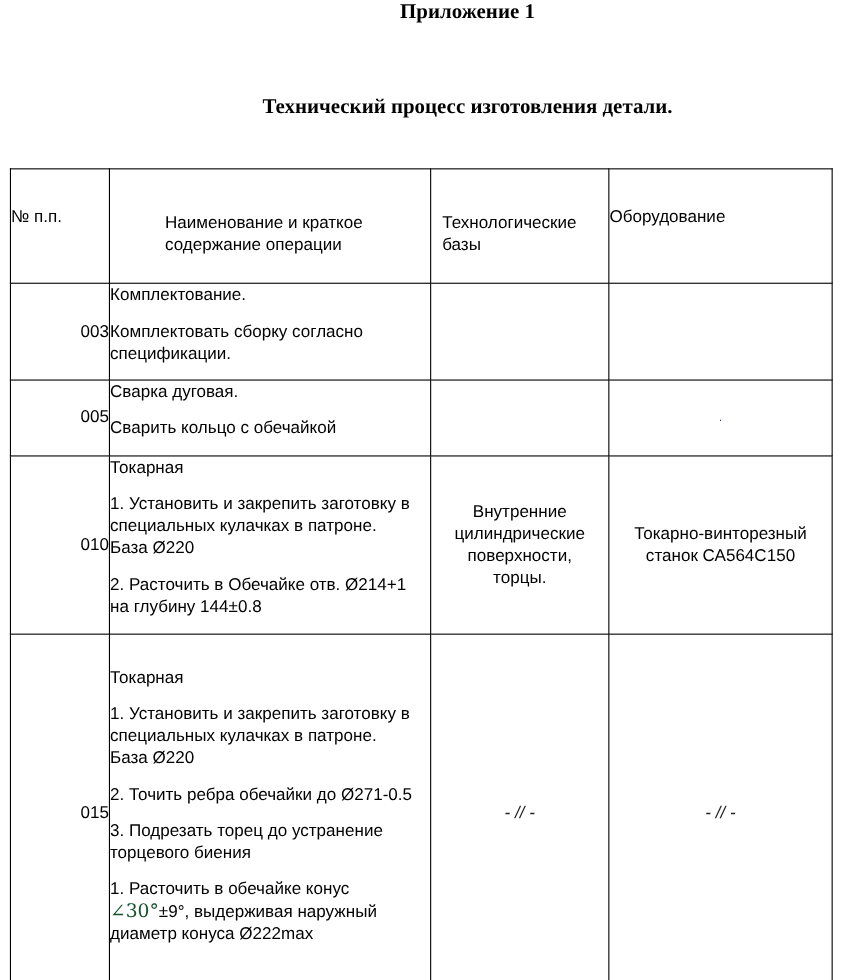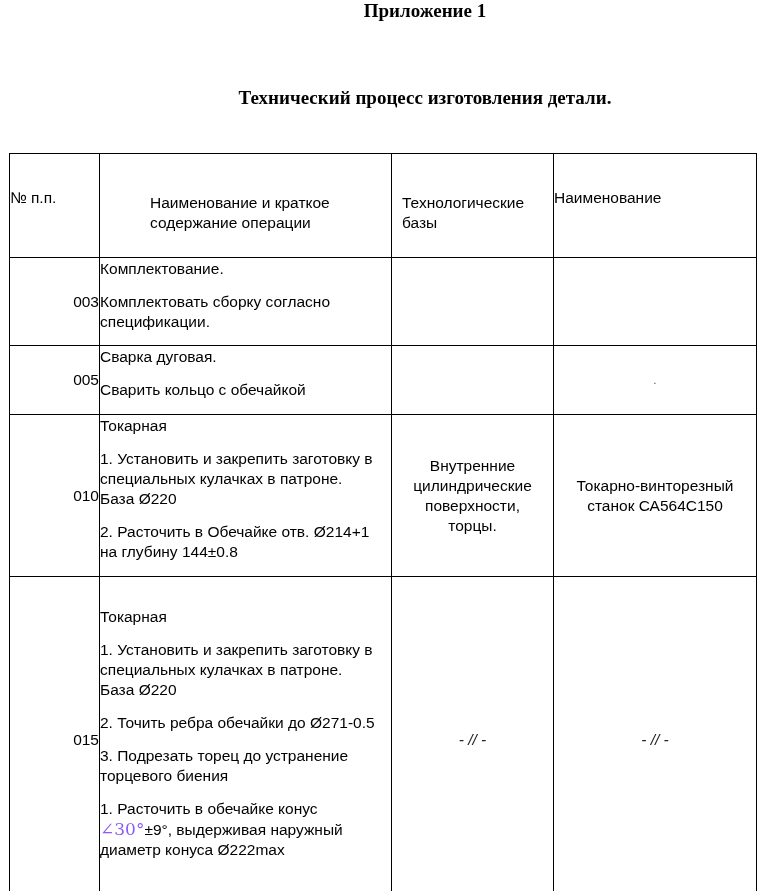--- a/index.html
+++ b/index.html
@@ -32,21 +32,21 @@
   .hdr .vmid { vertical-align: middle; padding-bottom: 16px; }
   .hdr .vtop { padding-top: 14px; }
   .num { text-align: right; }
   .desc { vertical-align: top; padding: 2px 6px 0 8px; }
   .desc p { margin: 0 12px 13px 0; }
   .center { text-align: center; }
   .r003 td { height: 87px; }
   .r005 td { height: 68px; }
   .r010 td { height: 161px; }
   .r015 td { height: 325px; }
-  .angle { font-family: "DejaVu Serif", serif; color: #8b5cf6; font-size: 17px; }
+  .angle { font-family: "DejaVu Serif", serif; color: #14532d; font-size: 17px; }
   .dot { color: #1f3c7a; font-size: 10px; }
   .ditto { color: #222; font-style: italic; }
 </style>
 </head>
 <body>
 
 <div class="appendix">Приложение 1</div>
 <div class="doc-title">Технический процесс изготовления детали.</div>
 
 <table class="ops">
@@ -58,21 +58,21 @@
     </colgroup>
   <tbody>
       <tr class="hdr">
     <th class="vmid">№ п.п.</th>
     <th class="vtop">
           <div style="padding:0 50px">Наименование и краткое содержание операции</div>
         </th>
     <th class="vtop">
           <div style="padding:0 10px">Технологические базы</div>
         </th>
-    <th class="vmid">Наименование</th>
+    <th class="vmid">Оборудование</th>
   </tr>
 
   <tr class="r003">
     <td class="num">003</td>
     <td class="desc">
       <p>Комплектование.</p>
       <p>Комплектовать сборку согласно спецификации.</p>
     </td>
     <td class="center"></td>
     <td class="center"></td>

